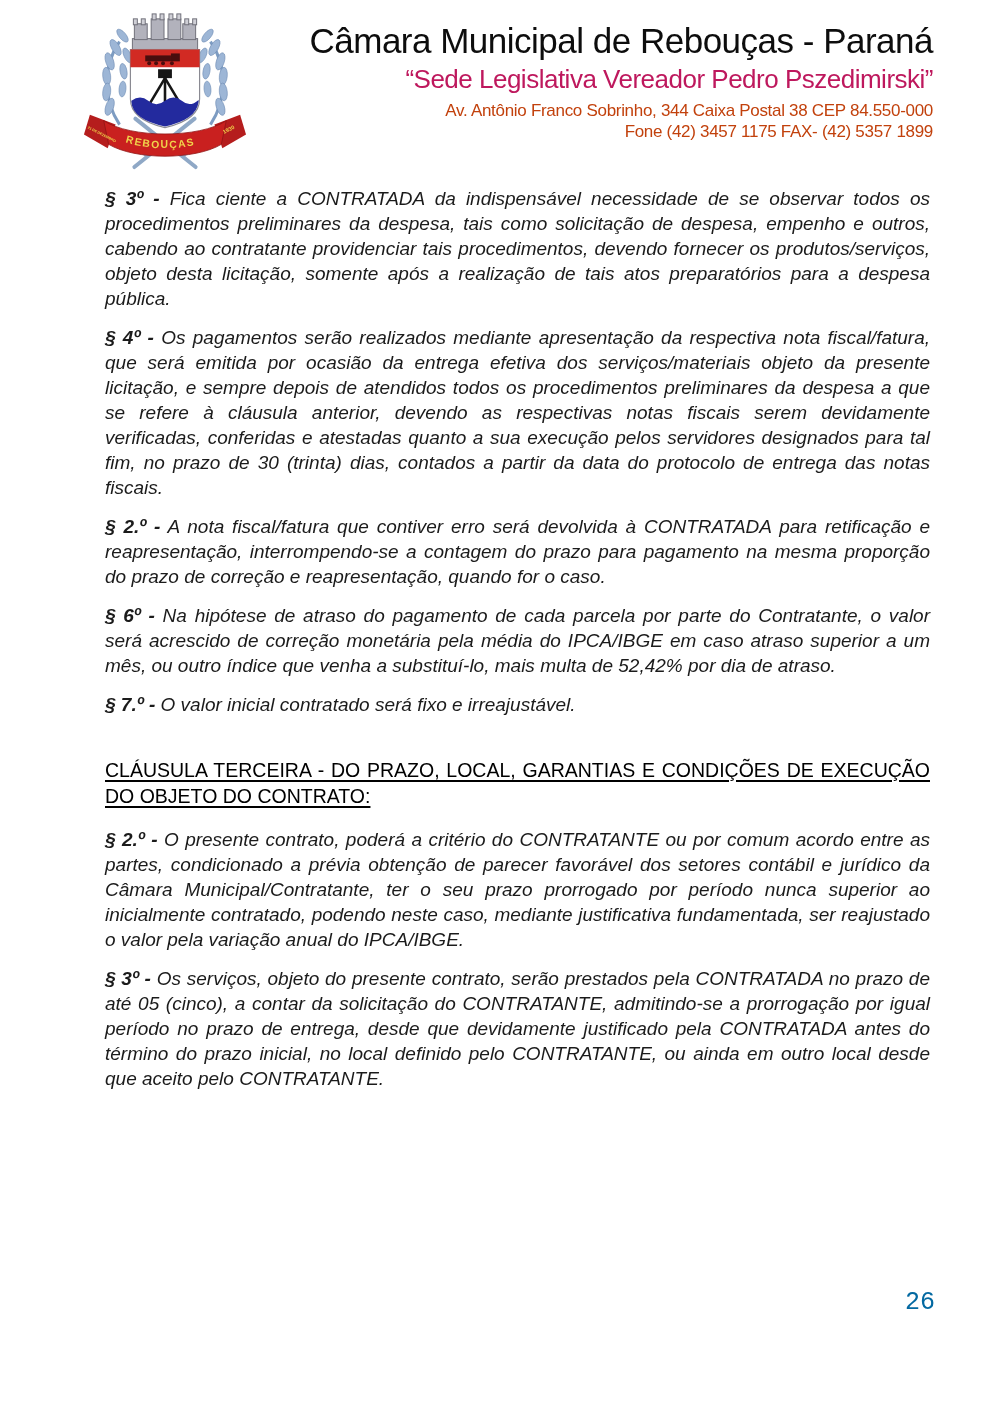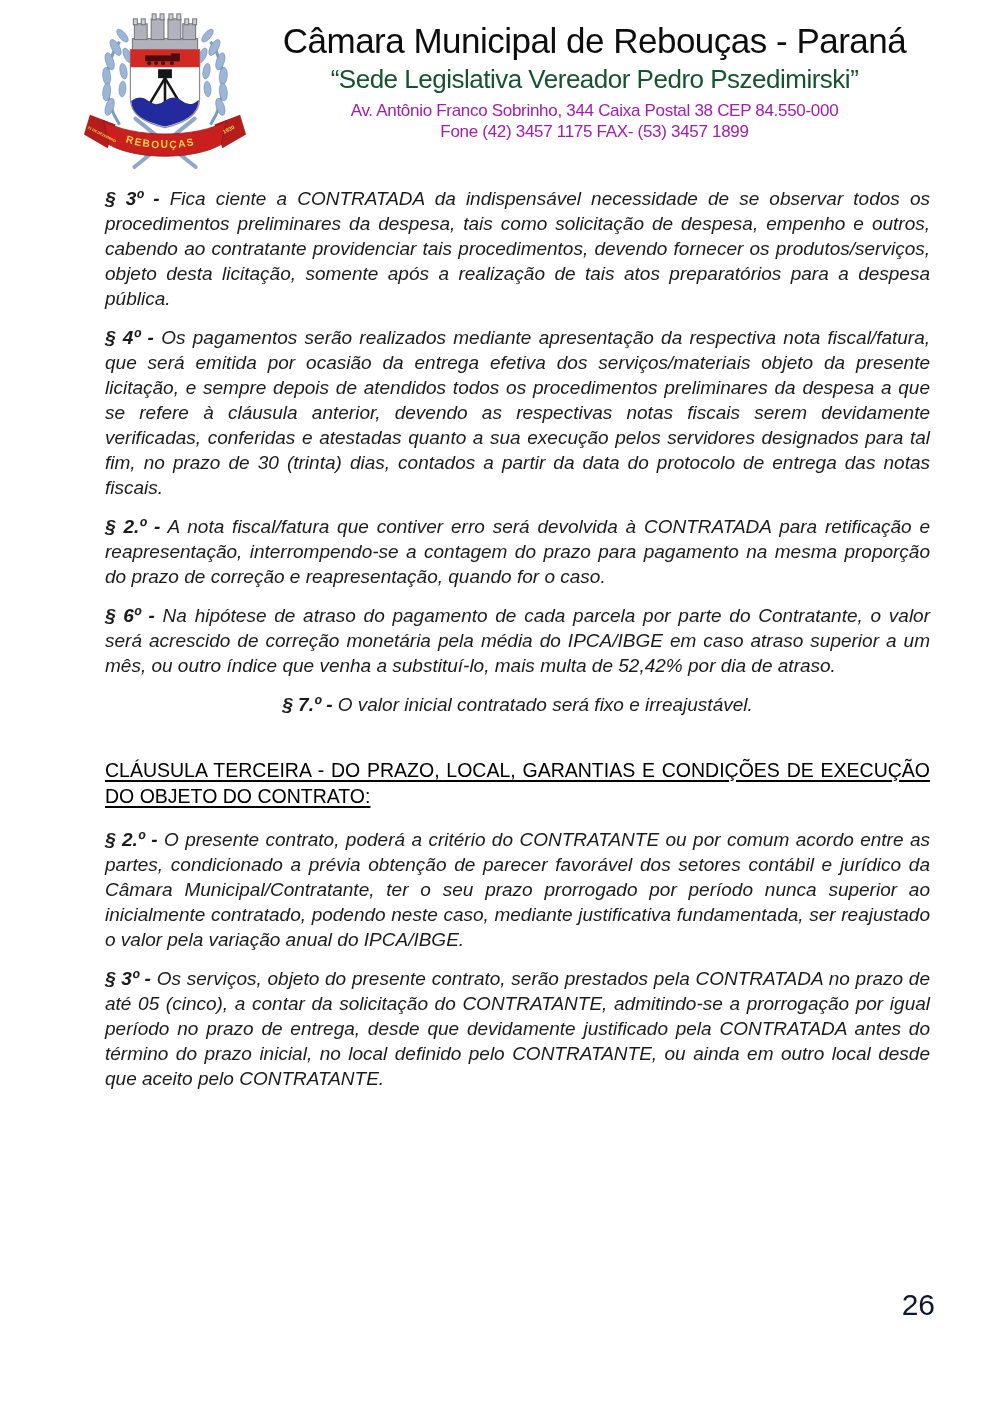--- a/index.html
+++ b/index.html
@@ -11,60 +11,60 @@
     color:#1b1b1b;
     overflow:hidden;
   }
   
   .hdr{
     display:flex;
     align-items:flex-start;
     padding:6px 60px 0 74px;
   }
   .logo{width:182px;height:168px;flex:0 0 auto;}
-  .hdr-text{flex:1;text-align:center;padding-top:14px;}
+  .hdr-text{flex:1;text-align:right;padding-top:14px;}
   .org-title{
     font-size:35px;line-height:42px;color:#0d0d0d;
     letter-spacing:-0.5px;white-space:nowrap;
   }
   .org-subtitle{
-    font-size:26px;line-height:32px;color:#14532d;
+    font-size:26px;line-height:32px;color:#be185d;
     letter-spacing:-0.5px;margin-top:1px;white-space:nowrap;
   }
   .hdr-line{
-    font-size:17px;line-height:21px;color:#a21caf;
+    font-size:17px;line-height:21px;color:#c2410c;
     letter-spacing:-0.3px;white-space:nowrap;
   }
   .hdr-line.first{margin-top:5px;}
   
   .doc{
     margin:12px 63px 0 105px; 
     text-align:justify;
   }
   .para{
     font-size:19px;line-height:25px;margin:0 0 14px 0;
     text-align:justify;
     font-style:italic;
   }
   .para .pfx{font-weight:bold;}
-  .para-single{text-align:center;}
+  .para-single{text-align:left;}
   .sec-heading{
     font-size:19.5px;line-height:26px;
     margin:40px 0 18px 0;
     text-decoration:underline;
     text-underline-offset:3px;
     text-decoration-thickness:2px;
     text-align:justify;
     color:#000000;
   }
   .pageno{
     position:absolute;
     top:1288px;right:58px;
-    font-family:Liberation Sans, sans-serif;
-    font-size:30px;color:#0f172a;
+    font-family:Liberation Mono, monospace;
+    font-size:25px;color:#0369a1;
   }
 </style>
 </head>
 <body>
 
 <div class="page">
 
   <header class="hdr">
 
     <svg class="logo" viewBox="0 0 180 170" xmlns="http://www.w3.org/2000/svg" aria-hidden="true">
@@ -150,21 +150,21 @@
         </text>
         <text font-family="Liberation Sans, sans-serif" font-size="3.6" font-weight="bold" fill="#f0d24a" transform="rotate(27 16 126)" x="11" y="126">21 DE DEZEMBRO</text>
         <text font-family="Liberation Sans, sans-serif" font-size="5.5" font-weight="bold" fill="#f0d24a" transform="rotate(-27 156 124)" x="148" y="126">1930</text>
       </g>
     </svg>
 
     <div class="hdr-text">
       <div class="org-title">Câmara Municipal de Rebouças - Paraná</div>
       <div class="org-subtitle">“Sede Legislativa Vereador Pedro Pszedimirski”</div>
       <div class="hdr-line first">Av. Antônio Franco Sobrinho, 344  Caixa Postal 38 CEP 84.550-000</div>
-      <div class="hdr-line">Fone (42) 3457 1175  FAX- (53) 3457 1899</div>
+      <div class="hdr-line">Fone (42) 3457 1175  FAX- (42) 5357 1899</div>
     </div>
   </header>
 
   <main class="doc">
 
     <p class="para"><span class="pfx">§ 3º -</span> <span>Fica ciente a CONTRATADA da indispensável necessidade de se observar todos os procedimentos preliminares da despesa, tais como solicitação de despesa, empenho e outros, cabendo ao contratante providenciar tais procedimentos, devendo fornecer os produtos/serviços, objeto desta licitação, somente após a realização de tais atos preparatórios para a despesa pública.</span></p>
 
     <p class="para"><span class="pfx">§ 4º -</span> <span>Os pagamentos serão realizados mediante apresentação da respectiva nota fiscal/fatura, que será emitida por ocasião da entrega efetiva dos serviços/materiais objeto da presente licitação, e sempre depois de atendidos todos os procedimentos preliminares da despesa a que se refere à cláusula anterior, devendo as respectivas notas fiscais serem devidamente verificadas, conferidas e atestadas quanto a sua execução pelos servidores designados para tal fim, no prazo de 30 (trinta) dias, contados a partir da data do protocolo de entrega das notas fiscais.</span></p>
 
     <p class="para"><span class="pfx">§ 2.º -</span> <span>A nota fiscal/fatura que contiver erro será devolvida à CONTRATADA para retificação e reapresentação, interrompendo-se a contagem do prazo para pagamento na mesma proporção do prazo de correção e reapresentação, quando for o caso.</span></p>

